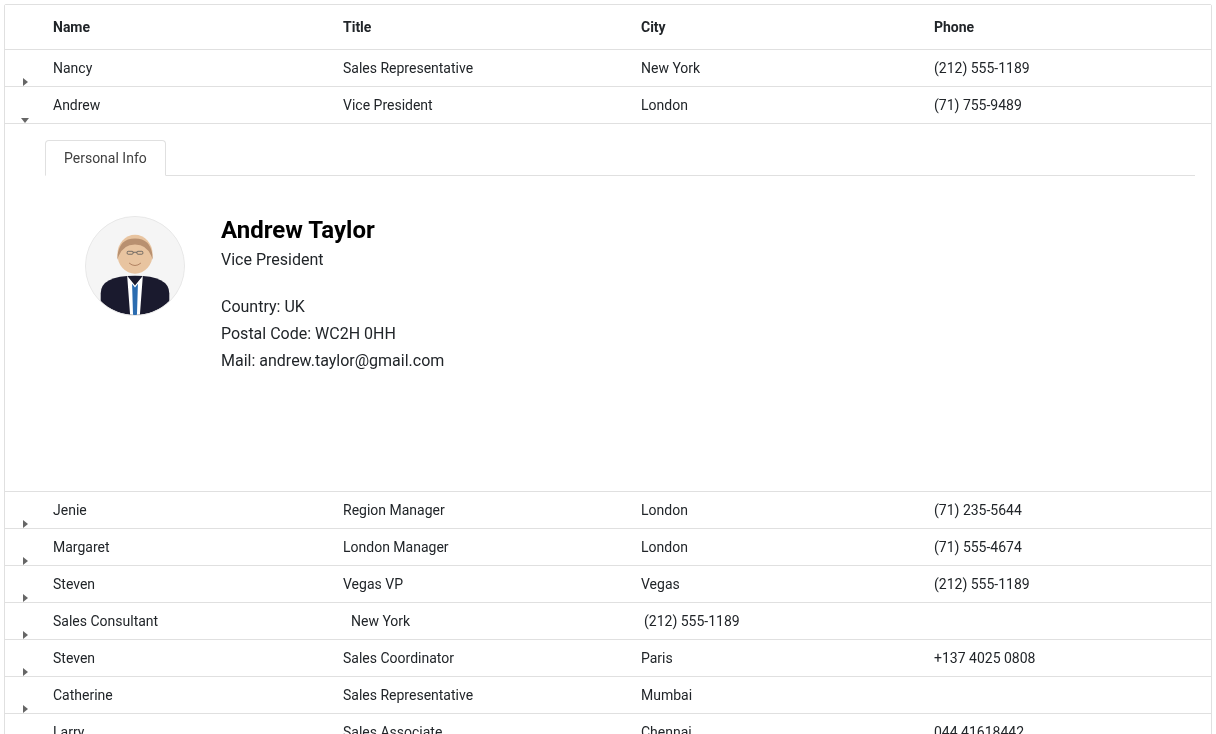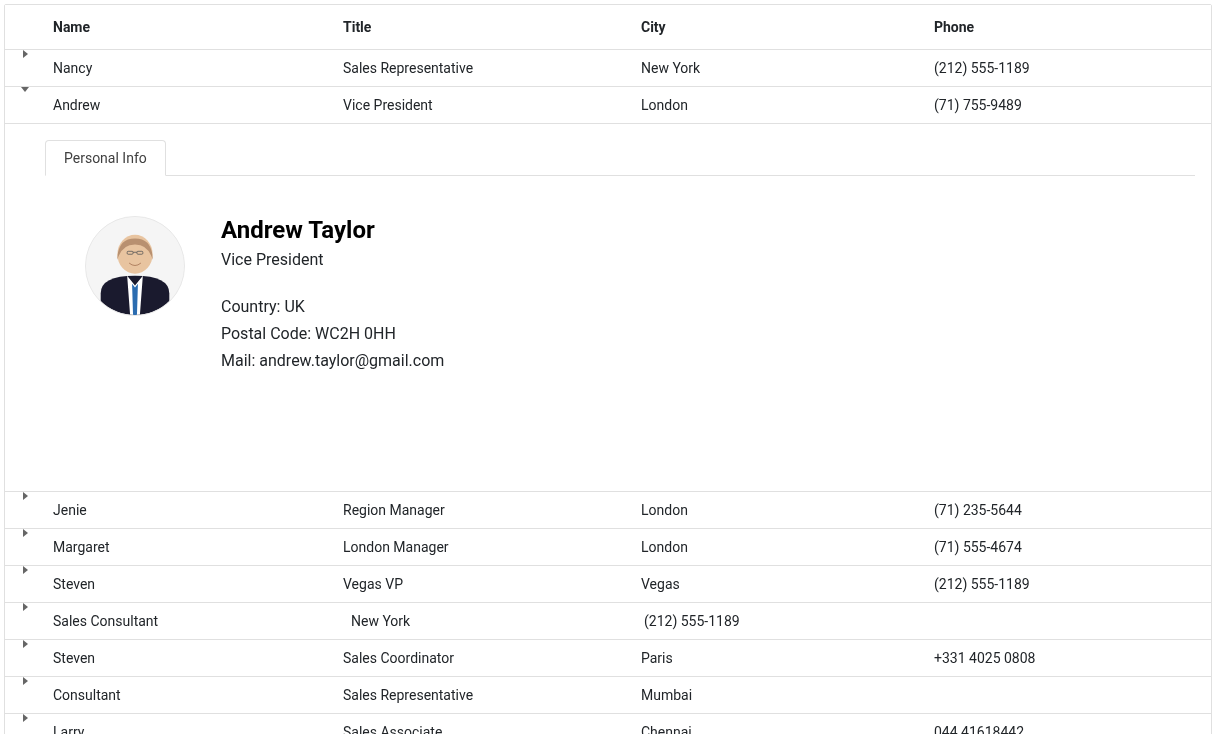--- a/index.html
+++ b/index.html
@@ -20,21 +20,21 @@
       width: 100%;
     }
     .grid-header {
       display: flex;
       border-bottom: 1px solid #e0e0e0;
       background: #fff;
     }
     .grid-row {
       display: flex;
       border-bottom: 1px solid #e0e0e0;
-      align-items: flex-start;
+      align-items: flex-end;
       min-height: 36px;
     }
     .grid-row:last-child {
       border-bottom: none;
     }
     .col-expand {
       width: 40px;
       flex-shrink: 0;
       display: flex;
       align-items: center;
@@ -245,28 +245,28 @@
     <div class="col-phone">(212) 555-1189</div>
   </div>
 
   <div class="grid-row">
     <div class="col-expand">
       <span class="chevron chevron-right"></span>
     </div>
     <div class="col-name">Steven</div>
     <div class="col-title">Sales Coordinator</div>
     <div class="col-city">Paris</div>
-    <div class="col-phone">+331 4025 0808</div>
-  </div>
-
-  <div class="grid-row">
-    <div class="col-expand">
-      <span class="chevron chevron-right"></span>
-    </div>
-    <div class="col-name">Consultant</div>
+    <div class="col-phone">+137 4025 0808</div>
+  </div>
+
+  <div class="grid-row">
+    <div class="col-expand">
+      <span class="chevron chevron-right"></span>
+    </div>
+    <div class="col-name">Catherine</div>
     <div class="col-title">Sales Representative</div>
     <div class="col-city">Mumbai</div>
   </div>
 
   <div class="grid-row">
     <div class="col-expand">
       <span class="chevron chevron-right"></span>
     </div>
     <div class="col-name">Larry</div>
     <div class="col-title">Sales Associate</div>

